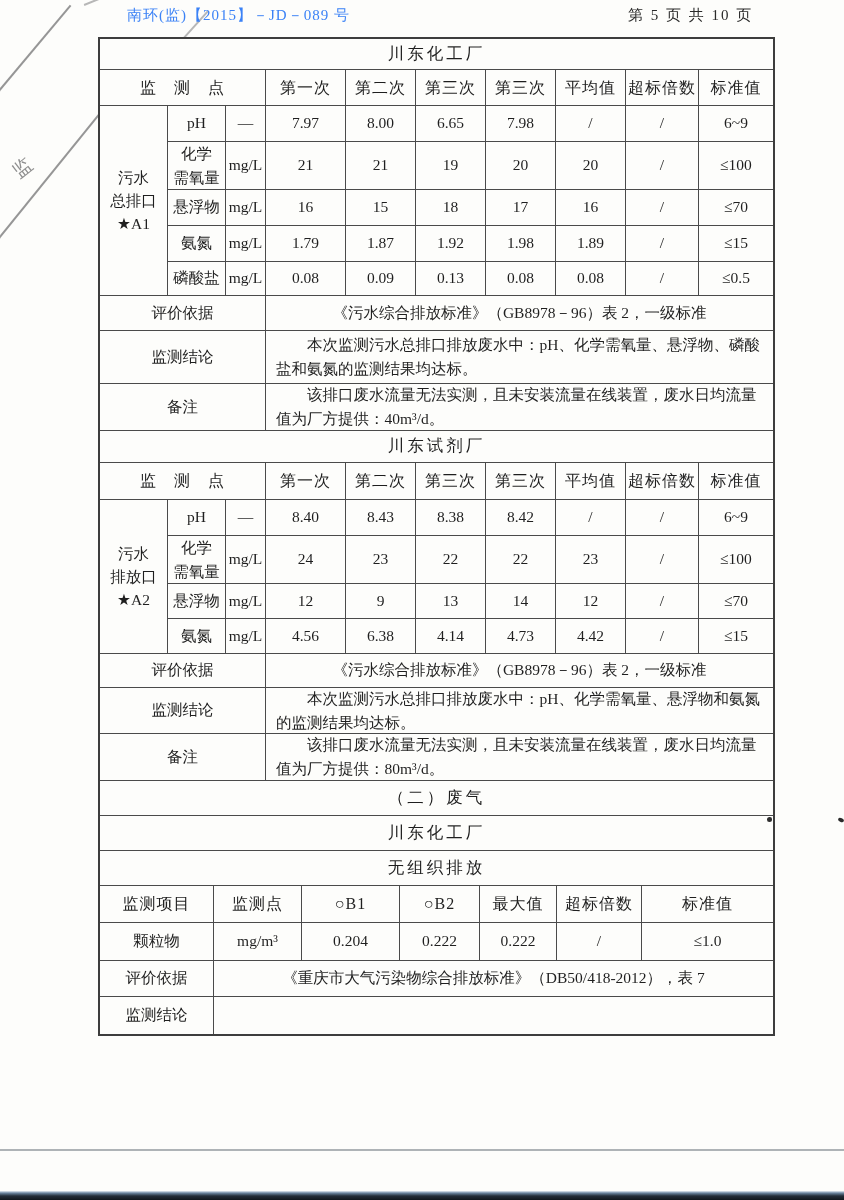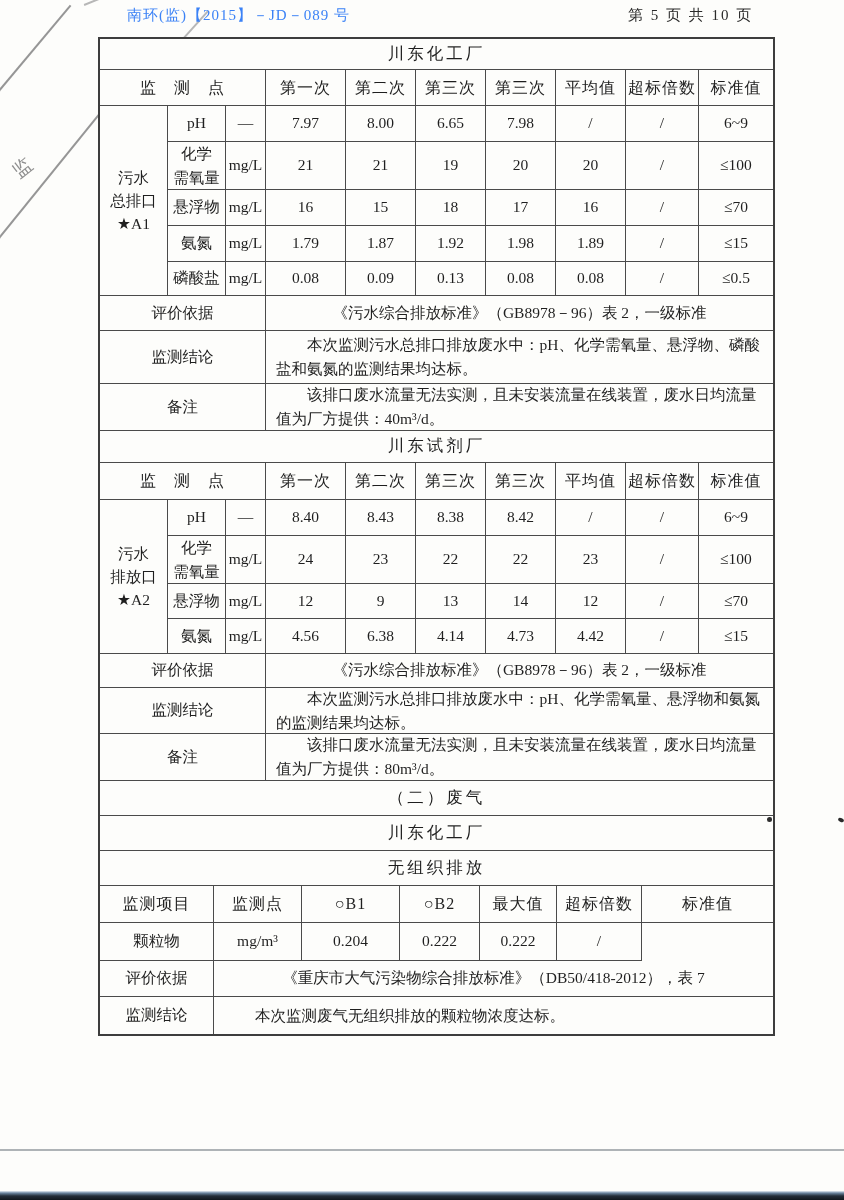--- a/index.html
+++ b/index.html
@@ -258,27 +258,25 @@
     <div class="cell hdr" style="grid-area:1/5/2/6">最大值</div>
     <div class="cell hdr" style="grid-area:1/6/2/7">超标倍数</div>
     <div class="cell hdr nr" style="grid-area:1/7/2/8">标准值</div>
 
     <div class="cell" style="grid-area:2/1/3/2">颗粒物</div>
     <div class="cell" style="grid-area:2/2/3/3">mg/m³</div>
     <div class="cell" style="grid-area:2/3/3/4">0.204</div>
     <div class="cell" style="grid-area:2/4/3/5">0.222</div>
     <div class="cell" style="grid-area:2/5/3/6">0.222</div>
     <div class="cell" style="grid-area:2/6/3/7">/</div>
+    <div class="cell nr" style="grid-area:2/7/3/8">≤1.0</div>
 
     <div class="cell" style="grid-area:3/1/4/2">评价依据</div>
     <div class="cell nr ctr-txt" style="grid-area:3/2/4/8">《重庆市大气污染物综合排放标准》（DB50/418-2012），表 7</div>
 
     <div class="cell nb" style="grid-area:4/1/5/2">监测结论</div>
-    <div class="cell nr nb txt" style="grid-area:4/2/5/8">
-        <p>本次监测废气无组织排放的颗粒物浓度达标。</p>
-      </div>
   </div>
 </div>
 
 <div class="dot1"></div>
 <div class="dot2"></div>
 <div class="hline"></div>
 <div class="bottombar"></div>
 
 </body></html>

